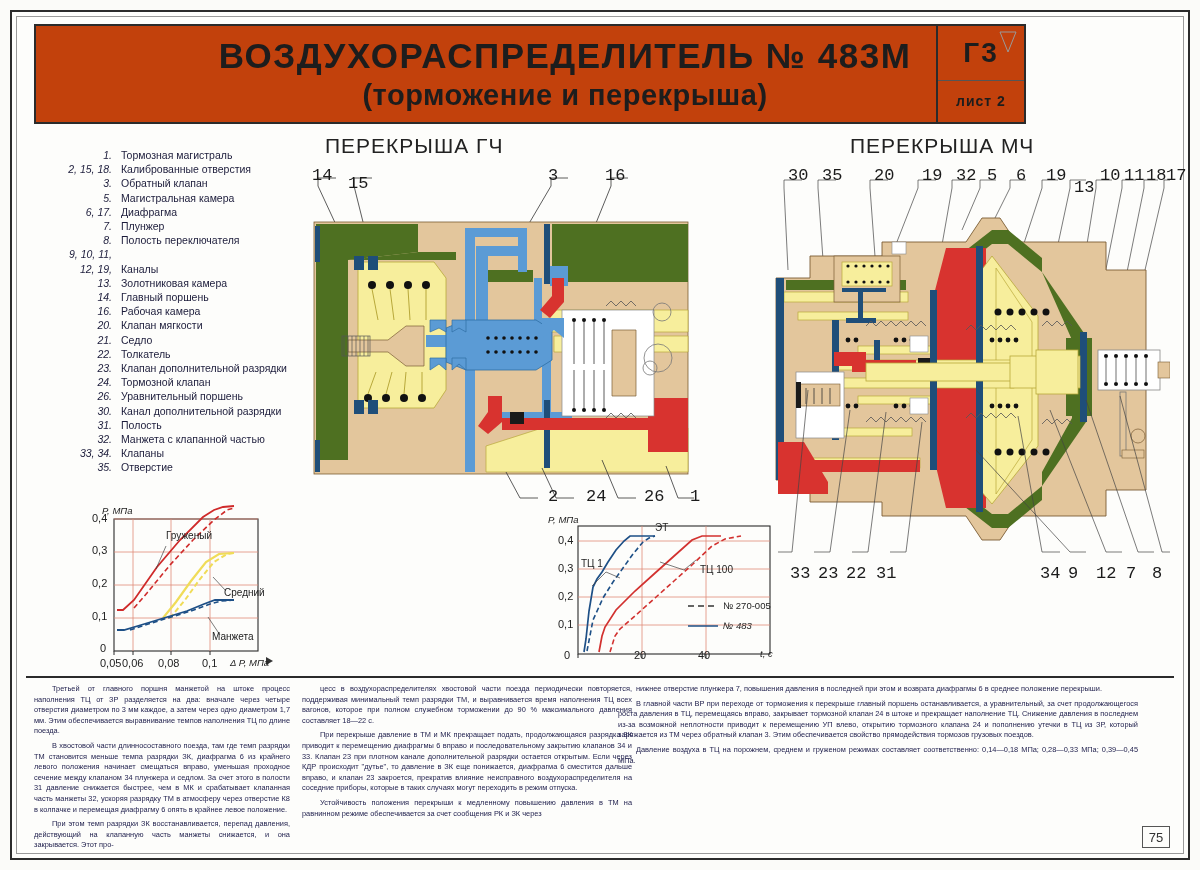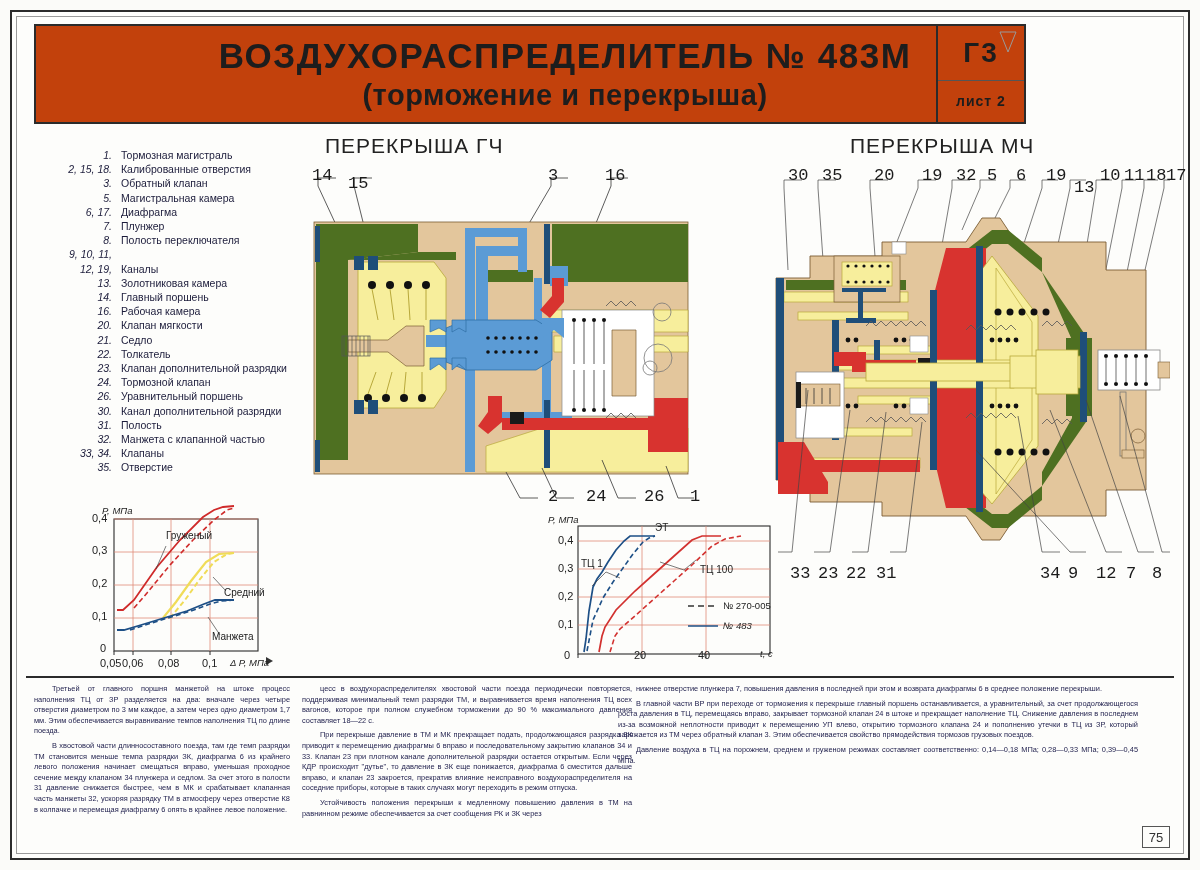--- a/index.html
+++ b/index.html
@@ -658,20 +658,21 @@
     <div class="curve-label" style="left:33px;top:50px;">ТЦ 1</div>
     <div class="curve-label" style="left:152px;top:56px;">ТЦ 100</div>
     <div class="legend-key" style="left:175px;top:92px;">№ 270-005</div>
     <div class="legend-key" style="left:175px;top:112px;font-style:italic;">№ 483</div>
   </div>
 
   <div class="textzone">
     <div class="col" id="col1" style="left:8px;width:256px;">
         <p>Третьей от главного поршня манжетой на штоке процесс наполнения ТЦ от ЗР разделяется на два: вначале через четыре отверстия диаметром по 3 мм каждое, а затем через одно диаметром 1,7 мм. Этим обеспечивается выравнивание темпов наполнения ТЦ по длине поезда.</p>
         <p>В хвостовой части длинносоставного поезда, там где темп разрядки ТМ становится меньше темпа разрядки ЗК, диафрагма 6 из крайнего левого положения начинает смещаться вправо, уменьшая проходное сечение между клапаном 34 плунжера и седлом. За счет этого в полости 31 давление снижается быстрее, чем в МК и срабатывает клапанная часть манжеты 32, ускоряя разрядку ТМ в атмосферу через отверстие К8 в колпачке и перемещая диафрагму 6 опять в крайнее левое положение.</p>
+        <p>При этом темп разрядки ЗК восстанавливается, перепад давления, действующий на клапанную часть манжеты снижается, и она закрывается. Этот про-</p>
       </div>
     <div class="col" id="col2" style="left:276px;width:330px;">
         <p>цесс в воздухораспределителях хвостовой части поезда периодически повторяется, поддерживая минимальный темп разрядки ТМ, и выравнивается время наполнения ТЦ всех вагонов, которое при полном служебном торможении до 90 % максимального давления составляет 18—22 с.</p>
         <p>При перекрыше давление в ТМ и МК прекращает подать, продолжающаяся разрядка ЗК приводит к перемещению диафрагмы 6 вправо и последовательному закрытию клапанов 34 и 33. Клапан 23 при плотном канале дополнительной разрядки остается открытым. Если через КДР происходит "дутье", то давление в ЗК еще понижается, диафрагма 6 сместится дальше вправо, и клапан 23 закроется, прекратив влияние неисправного воздухораспределителя на соседние приборы, которые в таких случаях могут переходить в режим отпуска.</p>
         <p>Устойчивость положения перекрыши к медленному повышению давления в ТМ на равнинном режиме обеспечивается за счет сообщения РК и ЗК через</p>
       </div>
     <div class="col" id="col3" style="left:592px;width:520px;">
         <p>нижнее отверстие плунжера 7, повышения давления в последней при этом и возврата диафрагмы 6 в среднее положение перекрыши.</p>
         <p>В главной части ВР при переходе от торможения к перекрыше главный поршень останавливается, а уравнительный, за счет продолжающегося роста давления в ТЦ, перемещаясь вправо, закрывает тормозной клапан 24 в штоке и прекращает наполнение ТЦ. Снижение давления в последнем из-за возможной неплотности приводит к перемещению УП влево, открытию тормозного клапана 24 и пополнению утечки в ТЦ из ЗР, который заряжается из ТМ через обратный клапан 3. Этим обеспечивается свойство прямодействия тормозов грузовых поездов.</p>
         <p>Давление воздуха в ТЦ на порожнем, среднем и груженом режимах составляет соответственно: 0,14—0,18 МПа; 0,28—0,33 МПа; 0,39—0,45 МПа.</p>

